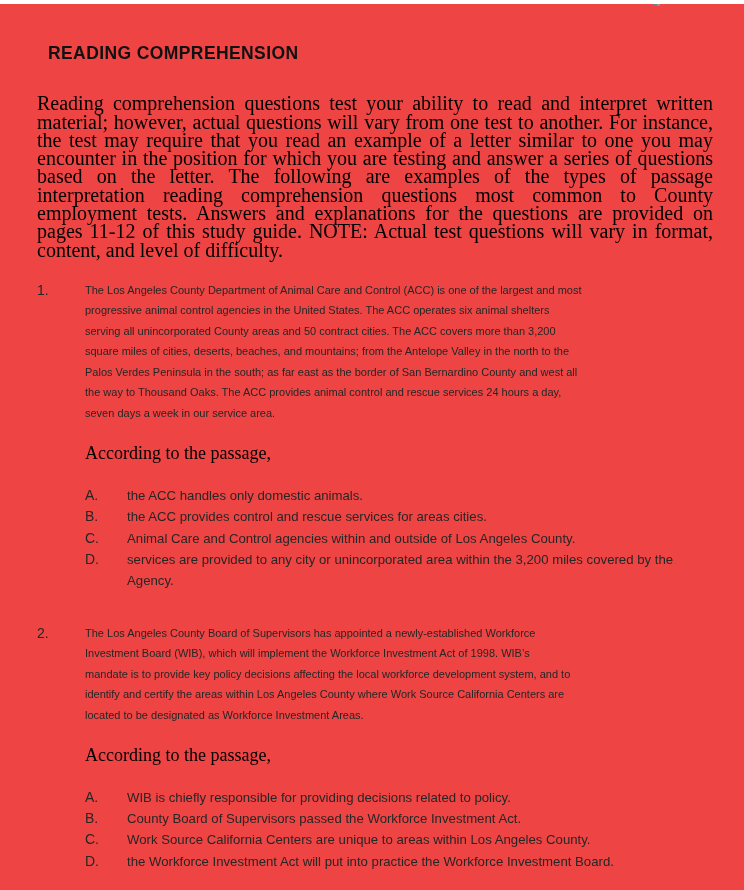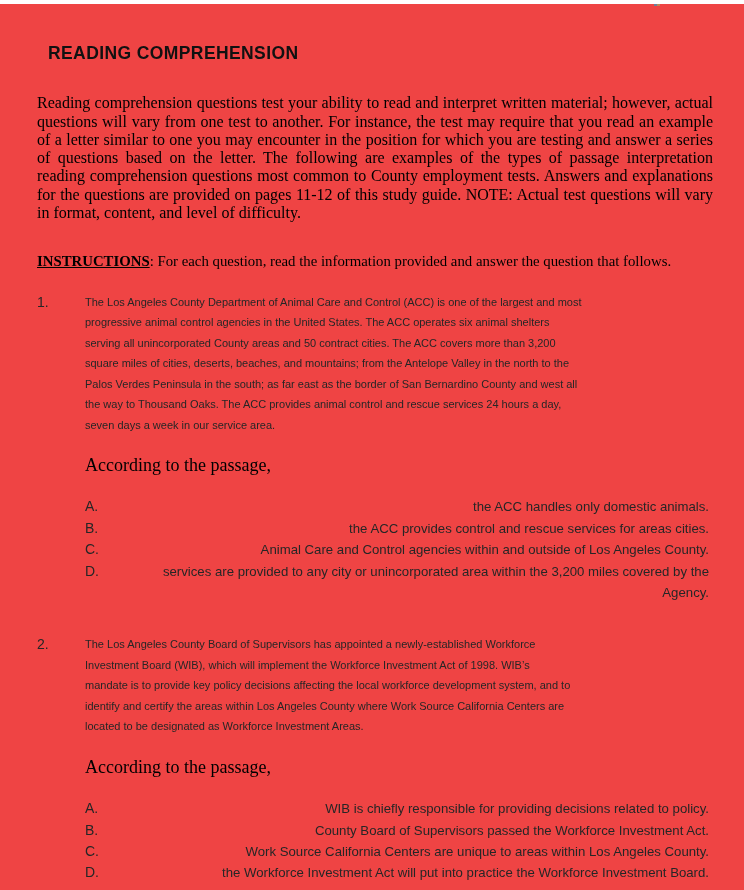--- a/index.html
+++ b/index.html
@@ -29,21 +29,21 @@
     font-family: "Liberation Sans", sans-serif;
     font-weight: bold;
     font-size: 17.5px;
     line-height: 1.1;
     letter-spacing: 0.4px;
     color: #111111;
   }
   .intro {
     margin: 31px 31px 0 37px;
     font-family: "Liberation Serif", serif;
-    font-size: 16px;
+    font-size: 20px;
     line-height: 18.3px;
     text-align: justify;
     color: #000000;
   }
   .instructions {
     margin: 30px 31px 0 37px;
     font-family: "Liberation Serif", serif;
     font-size: 14.8px;
     line-height: 18.3px;
     color: #000000;
@@ -100,35 +100,33 @@
     color: #262626;
   }
   .opt-letter {
     width: 42px;
     flex: 0 0 42px;
     font-size: 14px;
   }
   .opt-text {
     flex: 1 1 auto;
     white-space: pre-line;
-    text-align: right;
   }
 </style>
 </head>
 <body>
 
 <div class="page">
 
   <div class="artifact"></div>
 
   <h1 class="title">READING COMPREHENSION</h1>
 
   <p class="intro">Reading comprehension questions test your ability to read and interpret written material; however, actual questions will vary from one test to another. For instance, the test may require that you read an example of a letter similar to one you may encounter in the position for which you are testing and answer a series of questions based on the letter. The following are examples of the types of passage interpretation reading comprehension questions most common to County employment tests. Answers and explanations for the questions are provided on pages 11-12 of this study guide.  NOTE: Actual test questions will vary in format, content, and level of difficulty.</p>
 
-  <p class="instructions"><span class="instr-label">INSTRUCTIONS</span><span>: For each question, read the information provided and answer the question that follows.</span></p>
 
   <section class="question">
     <div class="q-row">
       <div class="q-num">1.</div>
       <div class="q-body">
         <p class="passage">The Los Angeles County Department of Animal Care and Control (ACC) is one of the largest and most
 progressive animal control agencies in the United States. The ACC operates six animal shelters
 serving all unincorporated County areas and 50 contract cities. The ACC covers more than 3,200
 square miles of cities, deserts, beaches, and mountains; from the Antelope Valley in the north to the
 Palos Verdes Peninsula in the south; as far east as the border of San Bernardino County and west all

